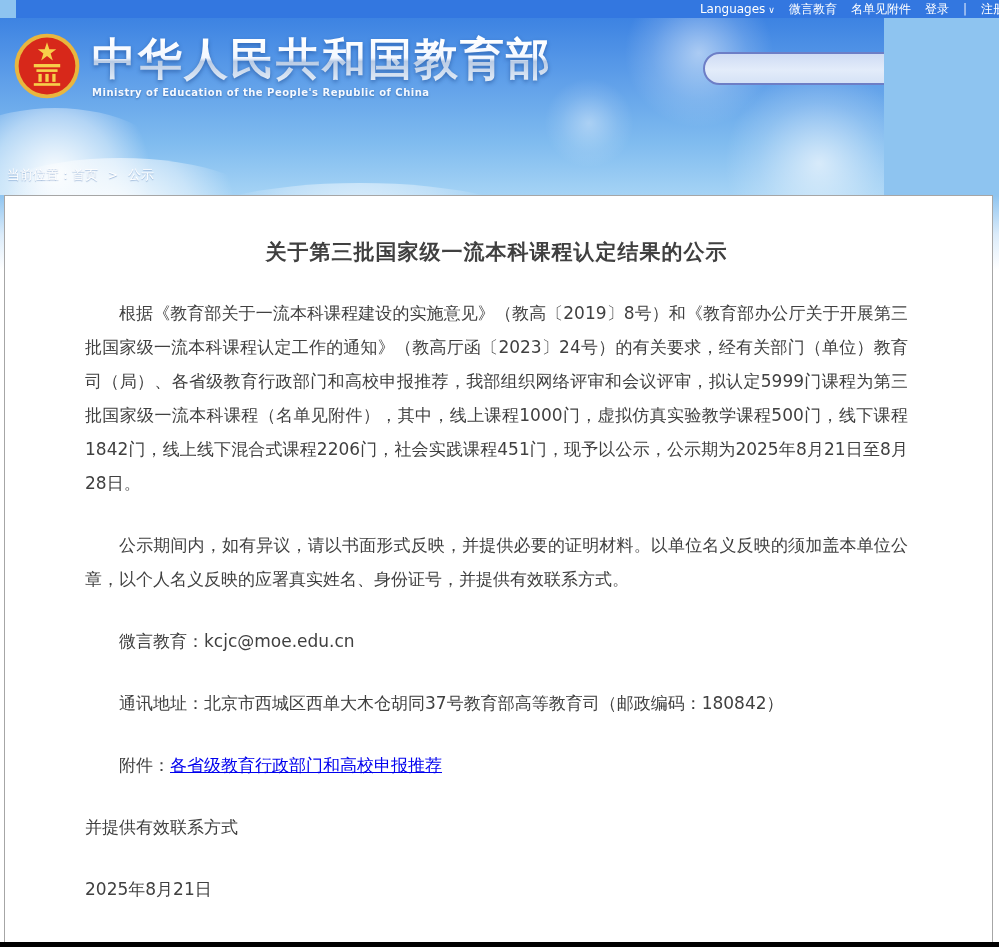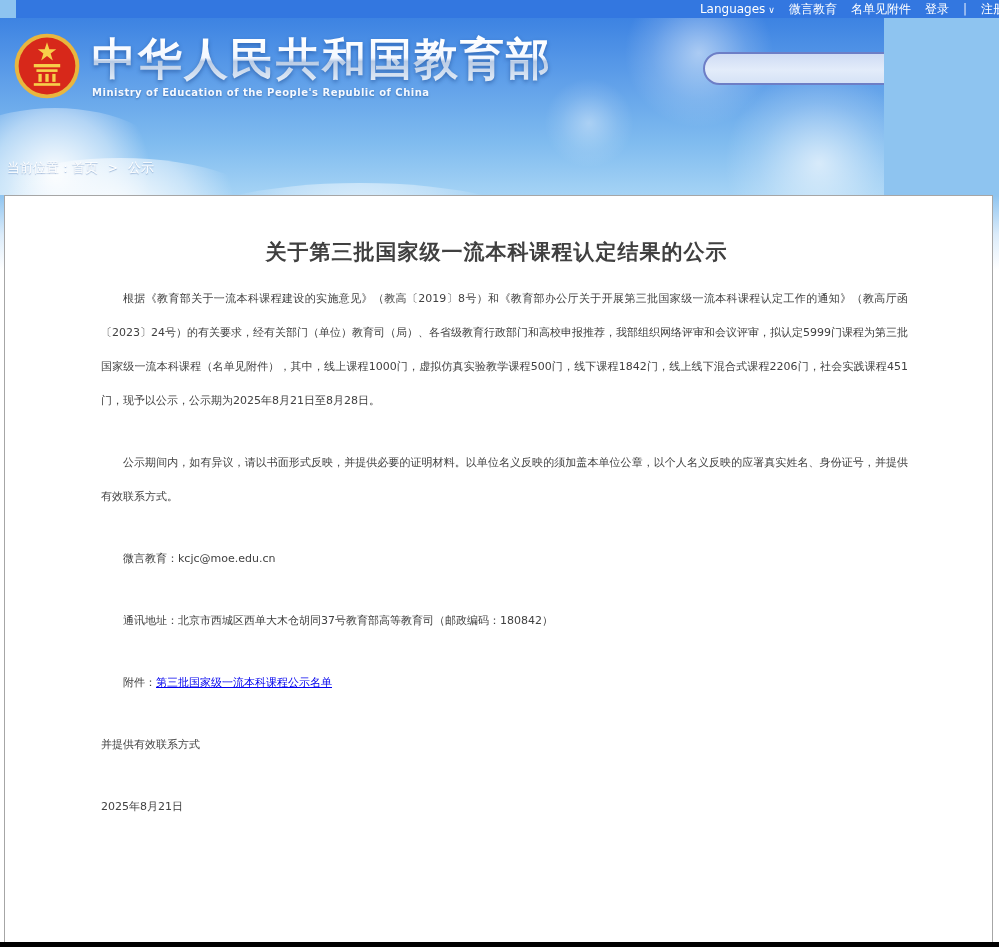--- a/index.html
+++ b/index.html
@@ -51,34 +51,34 @@
 
   .searchbox { position:absolute; left:703px; top:34px; width:287px; height:33px;
     border:2px solid #6d7ec6; border-radius:17px;
     background:linear-gradient(180deg,#cfdcf4 0%,#e3ecfa 55%,#d5e2f6 100%);
     display:flex; align-items:center; padding:0 10px 0 16px;
   }
   .searchbox input { flex:1; border:none; outline:none; background:transparent;
     font-size:14px; color:#334; height:100%; }
   .search-icon { width:22px; height:22px; flex:0 0 22px; cursor:pointer; }
 
-  .breadcrumb { position:absolute; left:7px; bottom:18px; font-size:13px; color:#ffffff;
+  .breadcrumb { position:absolute; left:7px; bottom:11px; font-size:13px; color:#ffffff;
     text-shadow:0 1px 1px rgba(40,90,160,.4);margin-top:31px; }
   .breadcrumb a { color:#ffffff; text-decoration:none; cursor:pointer; }
   .breadcrumb .sep { margin:0 10px; font-size:12px; }
 
   
   .card { position:absolute; left:4px; top:195px; width:989px; height:748px;
     background:#ffffff; border:1px solid #a6a6a6; border-bottom:none; z-index:10;
     padding:42px 84px 0 80px; color:#404040;
   }
   .article-title { text-align:center; font-size:21px; font-weight:bold; color:#404040;
-    margin-bottom:16px; letter-spacing:1px; }
-  .card p { font-size:11px; line-height:34px; text-indent:2em; margin-bottom:28px;
-    color:#404040; text-align:justify;margin-left:16px; }
+    margin-bottom:30px; letter-spacing:1px; }
+  .card p { font-size:17px; line-height:34px; text-indent:2em; margin-bottom:28px;
+    color:#404040; text-align:justify; }
   .card p.no-justify { text-align:left; }
   .attachment-link { color:#0000ee; text-decoration:underline; cursor:pointer; }
   .sig { text-align:right; text-indent:0 !important; padding-right:10px; }
 
   .bottom-strip { position:absolute; left:0; bottom:0; width:999px; height:5px;
     background:#000000; z-index:40; }
 </style>
 </head>
 <body>
 
@@ -132,20 +132,20 @@
 <div class="card">
   <h1 class="article-title">关于第三批国家级一流本科课程认定结果的公示</h1>
 
   <p>根据《教育部关于一流本科课程建设的实施意见》（教高〔2019〕8号）和《教育部办公厅关于开展第三批国家级一流本科课程认定工作的通知》（教高厅函〔2023〕24号）的有关要求，经有关部门（单位）教育司（局）、各省级教育行政部门和高校申报推荐，我部组织网络评审和会议评审，拟认定5999门课程为第三批国家级一流本科课程（名单见附件），其中，线上课程1000门，虚拟仿真实验教学课程500门，线下课程1842门，线上线下混合式课程2206门，社会实践课程451门，现予以公示，公示期为2025年8月21日至8月28日。</p>
   <p>公示期间内，如有异议，请以书面形式反映，并提供必要的证明材料。以单位名义反映的须加盖本单位公章，以个人名义反映的应署真实姓名、身份证号，并提供有效联系方式。</p>
 
   <p class="no-justify">微言教育：kcjc@moe.edu.cn</p>
   <p class="no-justify">通讯地址：北京市西城区西单大木仓胡同37号教育部高等教育司（邮政编码：180842）</p>
 
   <p class="no-justify">
-    <span>附件：</span><a class="attachment-link">第三批国家级一流本科课程公示名单</a>
+    <span>附件：</span><a class="attachment-link">各省级教育行政部门和高校申报推荐</a>
   </p>
 
   <p class="sig">并提供有效联系方式</p>
   <p class="sig">2025年8月21日</p>
 </div>
 
 <div class="bottom-strip"></div>
 
 </body></html>

